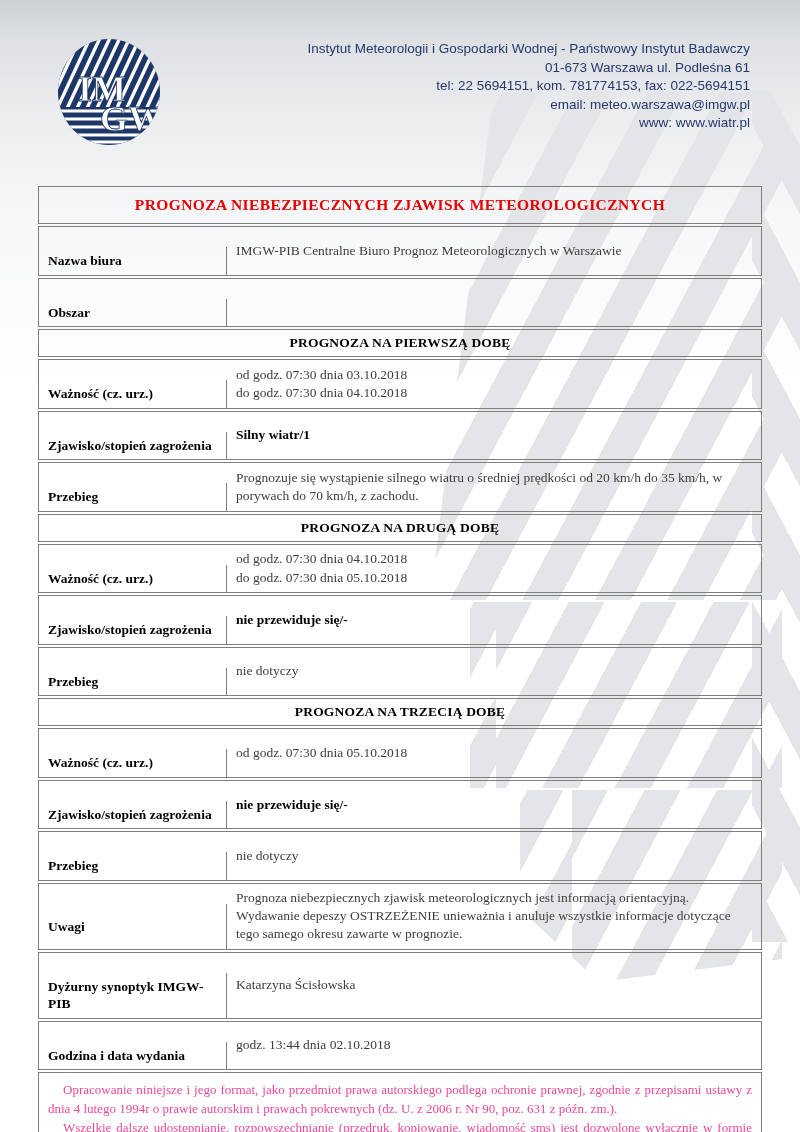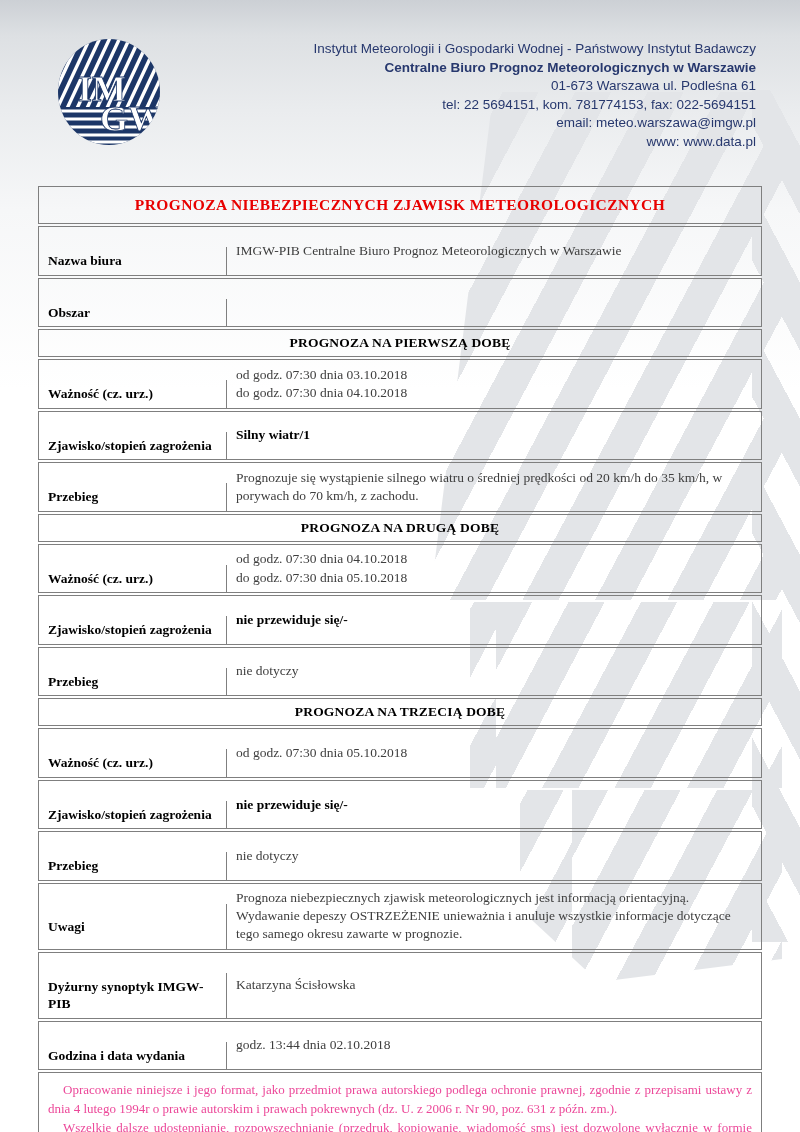--- a/index.html
+++ b/index.html
@@ -20,21 +20,21 @@
   }
   #wm1 { left:430px; top:92px;  width:352px; height:508px; clip-path:polygon(18% 0,100% 0,100% 100%,0 100%); }
   #wm2 { left:470px; top:602px; width:312px; height:186px; background-position:26px 0; }
   #wm3 { left:520px; top:790px; width:262px; height:192px; background-position:52px 0; clip-path:polygon(0 0,100% 0,100% 88%,30% 100%,0 62%); }
   #wm4 { left:752px; top:90px;  width:48px;  height:852px; }
   
   .page { position:relative; z-index:1; }
   .hdr { position:relative; height:150px; }
   .logo { position:absolute; left:56px; top:37px; }
   .addr {
-    position:absolute; right:44px; top:40px; text-align:right;
+    position:absolute; right:50px; top:40px; text-align:right;
     font-family:"Liberation Sans","DejaVu Sans",sans-serif;
     font-size:13.5px; line-height:18.5px; color:#27386e;
   }
   .addr .b { font-weight:bold; }
   
   .tbl { margin:36px 38px 0 38px; }
   .t-row {
     display:flex; border:1px solid #7f7f7f; margin-top:2px; background:transparent;
   }
   .t-row:first-child { margin-top:12px; }
@@ -119,25 +119,24 @@
             <line x1="0" y1="98" x2="106" y2="98"></line>
             <line x1="0" y1="105" x2="106" y2="105"></line>
           </g>
           <text x="22" y="64" font-family="Liberation Serif, DejaVu Serif, serif" font-weight="bold" font-size="36" fill="#ffffff" stroke="#1c3667" stroke-width="0.8">IM</text>
           <text x="44" y="94" font-family="Liberation Serif, DejaVu Serif, serif" font-weight="bold" font-size="36" fill="#ffffff" stroke="#1c3667" stroke-width="0.8">GW</text>
         </g>
       </svg>
     </div>
     <div class="addr">
       <div>Instytut Meteorologii i Gospodarki Wodnej - Państwowy Instytut Badawczy</div>
-      <div class="b">Centralne Biuro Prognoz Meteorologicznych w Warszawie</div>
       <div>01-673 Warszawa ul. Podleśna 61</div>
       <div>tel: 22 5694151, kom. 781774153, fax: 022-5694151</div>
       <div>email: meteo.warszawa@imgw.pl</div>
-      <div>www: www.data.pl</div>
+      <div>www: www.wiatr.pl</div>
     </div>
   </div>
 
   <div class="tbl">
 
     <div class="t-row t-title">PROGNOZA NIEBEZPIECZNYCH ZJAWISK METEOROLOGICZNYCH</div>
 
     <div class="t-row">
       <div class="t-label">Nazwa biura</div>
       <div class="t-value">IMGW-PIB Centralne Biuro Prognoz Meteorologicznych w Warszawie</div>

